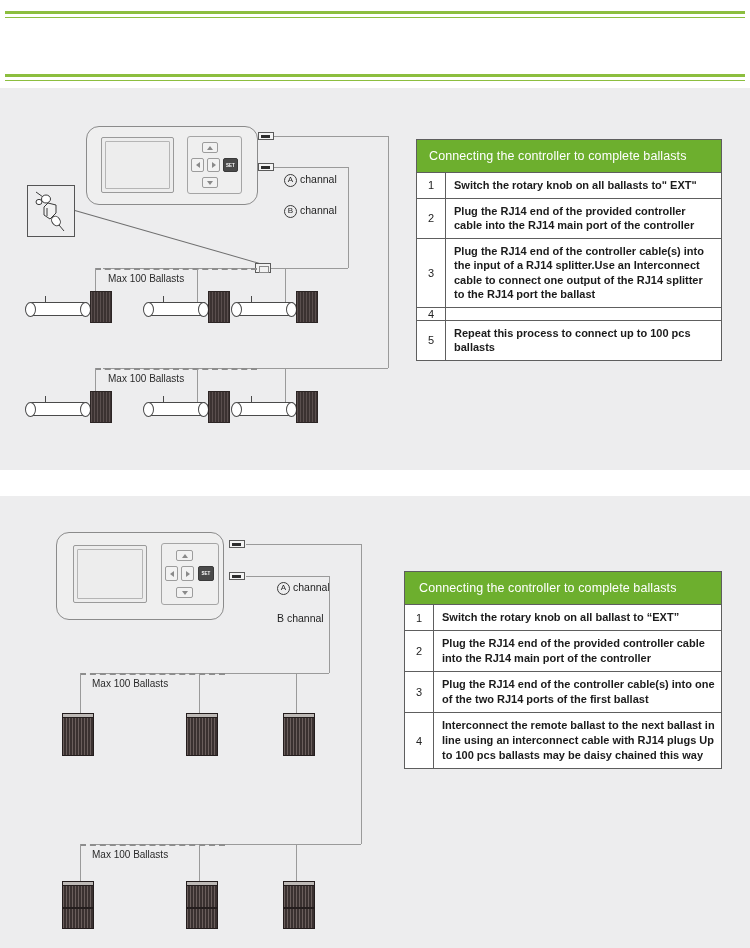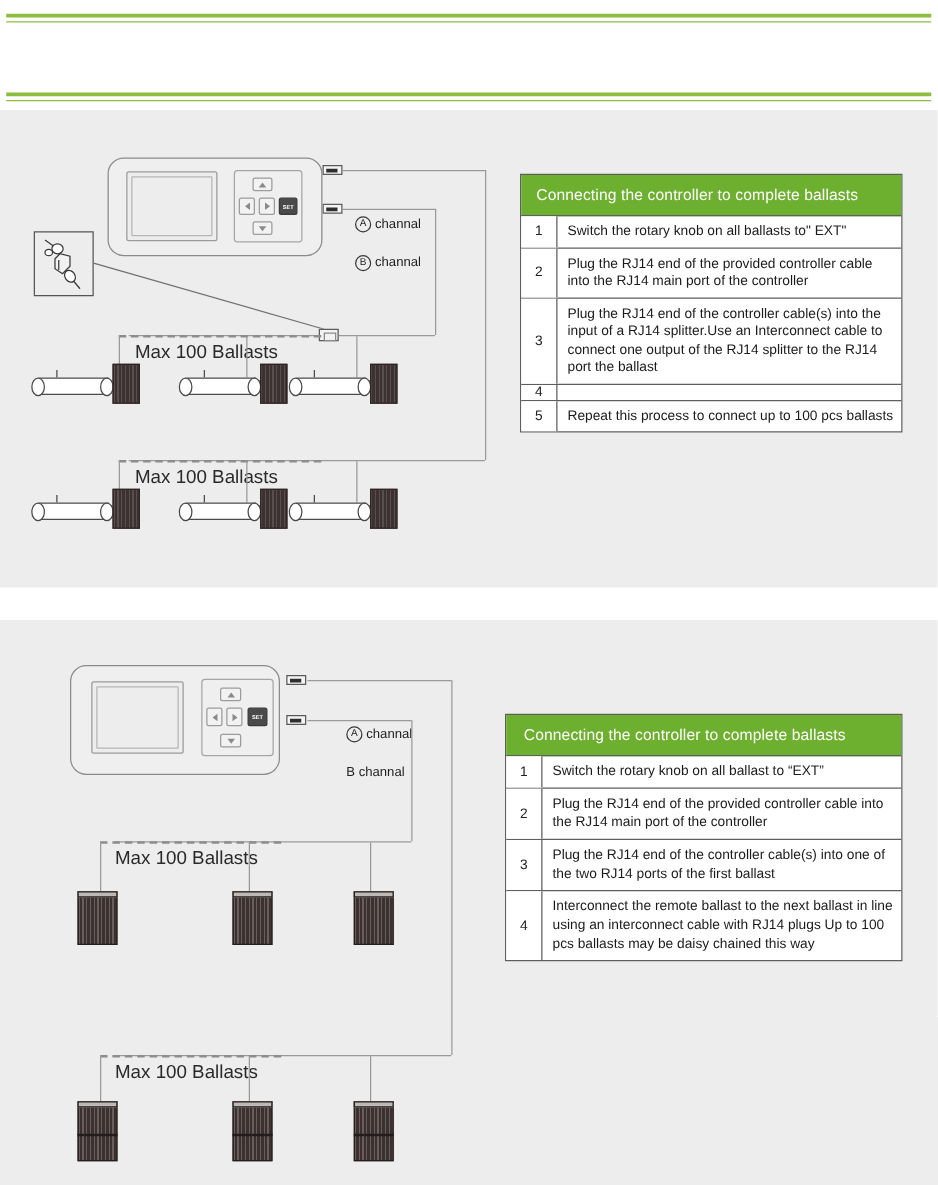--- a/index.html
+++ b/index.html
@@ -33,21 +33,21 @@
     letter-spacing:.1px;
   }
   .irow{display:flex;border-bottom:1px solid #5e5e5e;}
   .irow:last-child{border-bottom:none;}
   .inum{
     width:28px;min-width:28px;border-right:1px solid #5e5e5e;
     display:flex;align-items:center;justify-content:center;
     font-size:11px;color:#222;background:#fff;
   }
   .itxt{
-    padding:5px 6px 5px 8px;font-size:11px;line-height:14.5px;color:#1b1b1b;
+    padding:5px 6px 5px 8px;font-size:11px;line-height:14.5px;color:#1b1b1b;font-weight:bold;
   }
   #table-1{left:416px;top:139px;width:306px;}
   #table-2{left:404px;top:571px;width:318px;}
   #table-2 .thead{font-size:12.5px;padding:9px 0 9px 14px;}
   #table-2 .itxt{font-size:11px;line-height:15px;}
   .wire{position:absolute;background:#9a9a9a;}
   .wire-h{height:1px;}
   .wire-v{width:1px;}
   .dashline{position:absolute;border-top:2px dashed #8d8d8d;height:0;}
 
@@ -87,21 +87,21 @@
   .plug:after{
     content:"";position:absolute;left:2px;top:1.5px;width:9px;height:3.5px;background:#2d2d2d;
   }
   .chlabel{
     position:absolute;font-size:10.5px;color:#1e1e1e;white-space:nowrap;margin-top:48px;
   }
   .circA{
     display:inline-block;width:11px;height:11px;line-height:10px;text-align:center;
     border:1px solid #3a3a3a;border-radius:50%;font-size:8px;vertical-align:1px;margin-right:3px;
   }
-  .maxlabel{position:absolute;font-size:15px;color:#2a2a2a;white-space:nowrap;}
+  .maxlabel{position:absolute;font-size:10px;color:#2a2a2a;white-space:nowrap;}
 
   
   .lamp{position:absolute;}
   .lamp .tube{
     position:absolute;left:9px;top:6px;width:56px;height:14px;
     border:1px solid #4a4a4a;background:#fff;box-sizing:border-box;
   }
   .lamp .cap{
     position:absolute;width:11px;height:15px;border:1px solid #4a4a4a;
     border-radius:50%;background:#fff;box-sizing:border-box;top:5.5px;

